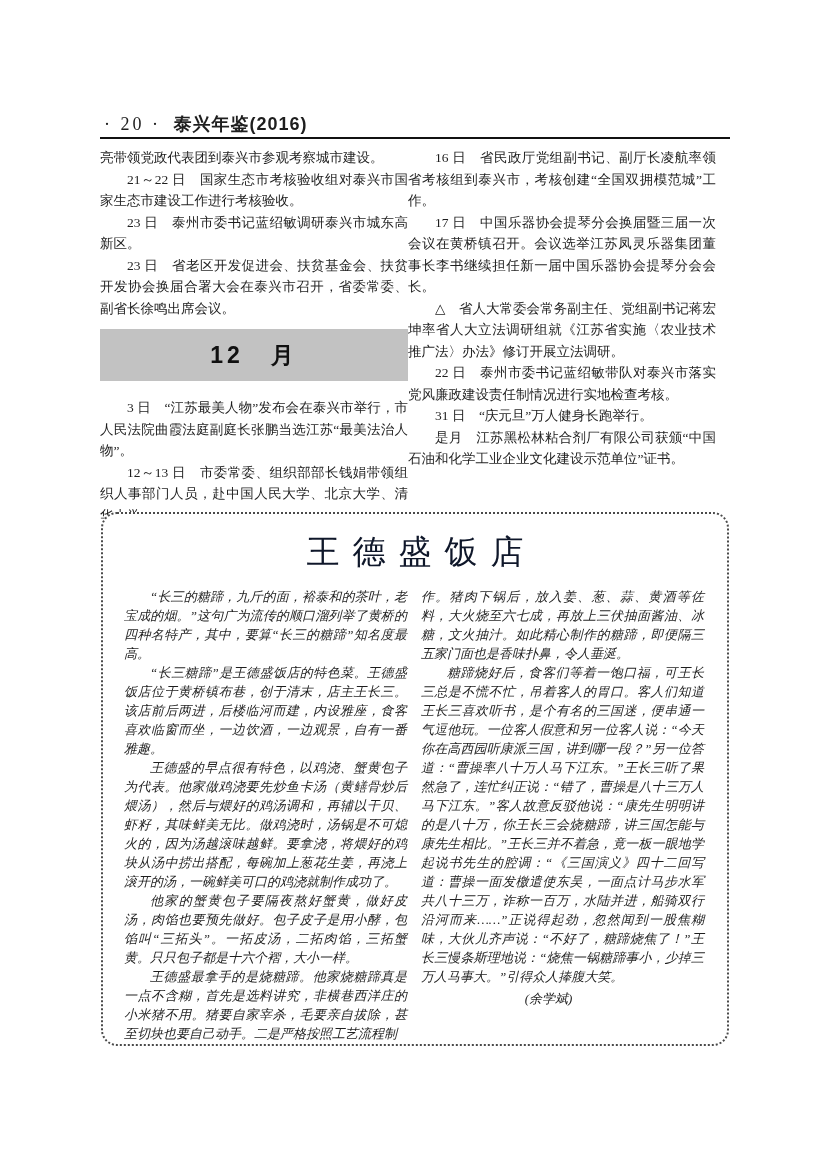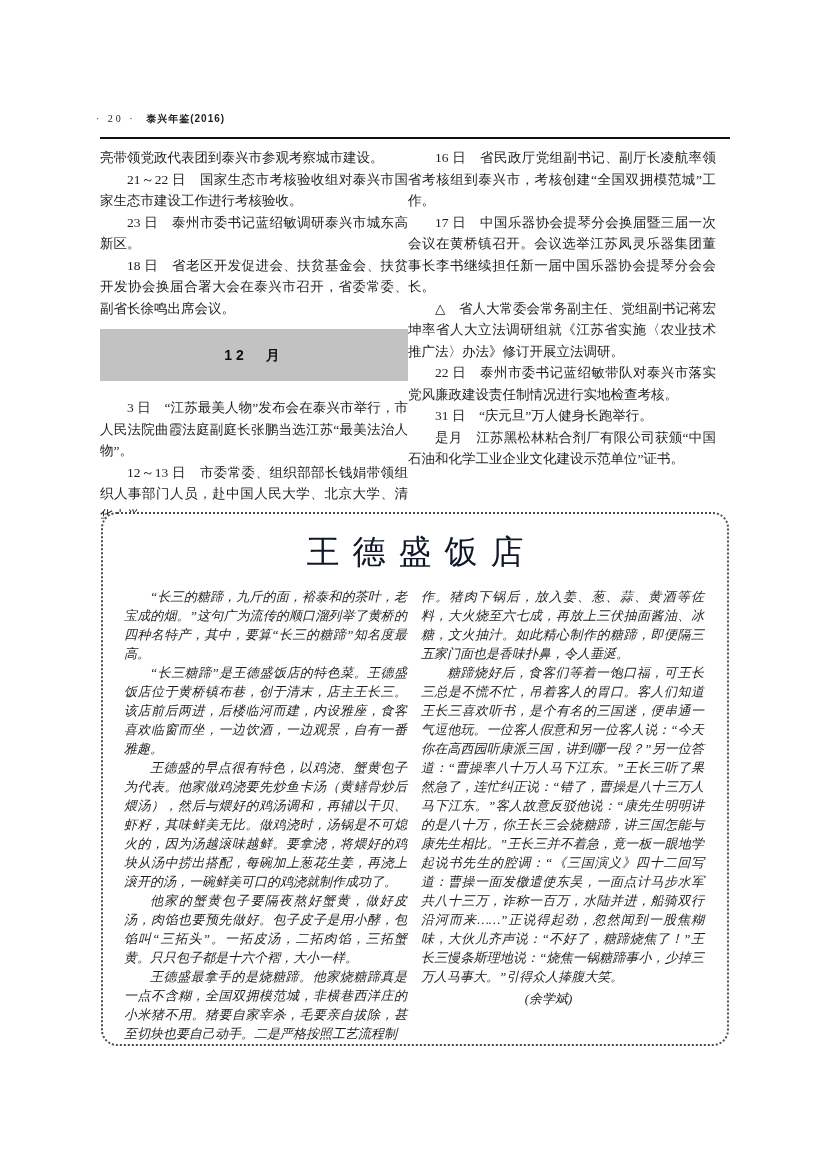--- a/index.html
+++ b/index.html
@@ -15,22 +15,22 @@
     background:#e9e9e7;
     font-family:"Liberation Serif","DejaVu Serif",serif;
   }
   .page{
     position:relative;width:826px;height:1169px;
     background:var(--page-bg);
     color:var(--text);
     overflow:hidden;
   }
   .header{
-    position:absolute;left:96px;top:112px;
-    font-size:10px;white-space:nowrap;
+    position:absolute;left:104px;top:112px;
+    font-size:18px;white-space:nowrap;
   }
   .page-label{letter-spacing:3px;}
   .book-title{
     font-family:"Liberation Sans","DejaVu Sans",sans-serif;
     font-weight:bold;margin-left:8px;letter-spacing:1px;
   }
   .header-rule{
     position:absolute;left:100px;top:137px;width:630px;height:0;
     border-top:2.5px solid var(--rule);
   }
@@ -43,21 +43,21 @@
     font-size:13.5px;line-height:21.5px;
     text-align:justify;
   }
   .para{margin:0;}
   .para.indent{text-indent:2em;}
   .month-box{
     background:var(--month-box-bg);
     height:52px;line-height:52px;
     text-align:center;
     font-family:"Liberation Sans","DejaVu Sans",sans-serif;
-    font-weight:bold;font-size:14px;letter-spacing:4px;
+    font-weight:bold;font-size:23px;letter-spacing:4px;
     color:#101010;
     margin:10px 0 16px 0;
   }
   .story-box{
     position:absolute;left:101px;top:512px;width:628px;height:534px;
     box-sizing:border-box;
     background:var(--page-bg);
     border:2.5px dotted var(--box-border);
     border-radius:16px;
     padding:12px 21px 10px 21px;
@@ -92,21 +92,21 @@
     <span class="book-title">泰兴年鉴(2016)</span>
   </div>
 
   <div class="header-rule"></div>
 
   <div class="chronicle">
     <div class="col">
         <p class="para">亮带领党政代表团到泰兴市参观考察城市建设。</p>
         <p class="para indent">21～22 日　国家生态市考核验收组对泰兴市国家生态市建设工作进行考核验收。</p>
         <p class="para indent">23 日　泰州市委书记蓝绍敏调研泰兴市城东高新区。</p>
-        <p class="para indent">18 日　省老区开发促进会、扶贫基金会、扶贫开发协会换届合署大会在泰兴市召开，省委常委、副省长徐鸣出席会议。</p>
+        <p class="para indent">23 日　省老区开发促进会、扶贫基金会、扶贫开发协会换届合署大会在泰兴市召开，省委常委、副省长徐鸣出席会议。</p>
         <div class="month-box">12　月</div>
         <p class="para indent">3 日　“江苏最美人物”发布会在泰兴市举行，市人民法院曲霞法庭副庭长张鹏当选江苏“最美法治人物”。</p>
         <p class="para indent">12～13 日　市委常委、组织部部长钱娟带领组织人事部门人员，赴中国人民大学、北京大学、清华大学</p>
       </div>
     <div class="col">
         <p class="para indent">16 日　省民政厅党组副书记、副厅长凌航率领省考核组到泰兴市，考核创建“全国双拥模范城”工作。</p>
         <p class="para indent">17 日　中国乐器协会提琴分会换届暨三届一次会议在黄桥镇召开。会议选举江苏凤灵乐器集团董事长李书继续担任新一届中国乐器协会提琴分会会长。</p>
         <p class="para indent">△　省人大常委会常务副主任、党组副书记蒋宏坤率省人大立法调研组就《江苏省实施〈农业技术推广法〉办法》修订开展立法调研。</p>
         <p class="para indent">22 日　泰州市委书记蓝绍敏带队对泰兴市落实党风廉政建设责任制情况进行实地检查考核。</p>
         <p class="para indent">31 日　“庆元旦”万人健身长跑举行。</p>
@@ -115,21 +115,21 @@
   </div>
 
   <div class="story-box">
     <div class="story-title">王德盛饭店</div>
     <div class="story-cols">
       <div class="scol">
           <p class="para indent">“长三的糖蹄，九斤的面，裕泰和的茶叶，老宝成的烟。”这句广为流传的顺口溜列举了黄桥的四种名特产，其中，要算“长三的糖蹄”知名度最高。</p>
           <p class="para indent">“长三糖蹄”是王德盛饭店的特色菜。王德盛饭店位于黄桥镇布巷，创于清末，店主王长三。该店前后两进，后楼临河而建，内设雅座，食客喜欢临窗而坐，一边饮酒，一边观景，自有一番雅趣。</p>
           <p class="para indent">王德盛的早点很有特色，以鸡浇、蟹黄包子为代表。他家做鸡浇要先炒鱼卡汤（黄鳝骨炒后煨汤），然后与煨好的鸡汤调和，再辅以干贝、虾籽，其味鲜美无比。做鸡浇时，汤锅是不可熄火的，因为汤越滚味越鲜。要拿浇，将煨好的鸡块从汤中捞出搭配，每碗加上葱花生姜，再浇上滚开的汤，一碗鲜美可口的鸡浇就制作成功了。</p>
           <p class="para indent">他家的蟹黄包子要隔夜熬好蟹黄，做好皮汤，肉馅也要预先做好。包子皮子是用小酵，包馅叫“三拓头”。一拓皮汤，二拓肉馅，三拓蟹黄。只只包子都是十六个褶，大小一样。</p>
-          <p class="para indent">王德盛最拿手的是烧糖蹄。他家烧糖蹄真是一点不含糊，全国双拥模范城，非横巷西洋庄的小米猪不用。猪要自家宰杀，毛要亲自拔除，甚至切块也要自己动手。二是严格按照工艺流程制</p>
+          <p class="para indent">王德盛最拿手的是烧糖蹄。他家烧糖蹄真是一点不含糊，首先是选料讲究，非横巷西洋庄的小米猪不用。猪要自家宰杀，毛要亲自拔除，甚至切块也要自己动手。二是严格按照工艺流程制</p>
         </div>
       <div class="scol">
           <p class="para">作。猪肉下锅后，放入姜、葱、蒜、黄酒等佐料，大火烧至六七成，再放上三伏抽面酱油、冰糖，文火抽汁。如此精心制作的糖蹄，即便隔三五家门面也是香味扑鼻，令人垂涎。</p>
           <p class="para indent">糖蹄烧好后，食客们等着一饱口福，可王长三总是不慌不忙，吊着客人的胃口。客人们知道王长三喜欢听书，是个有名的三国迷，便串通一气逗他玩。一位客人假意和另一位客人说：“今天你在高西园听康派三国，讲到哪一段？”另一位答道：“曹操率八十万人马下江东。”王长三听了果然急了，连忙纠正说：“错了，曹操是八十三万人马下江东。”客人故意反驳他说：“康先生明明讲的是八十万，你王长三会烧糖蹄，讲三国怎能与康先生相比。”王长三并不着急，竟一板一眼地学起说书先生的腔调：“《三国演义》四十二回写道：曹操一面发檄遣使东吴，一面点计马步水军共八十三万，诈称一百万，水陆并进，船骑双行沿河而来……”正说得起劲，忽然闻到一股焦糊味，大伙儿齐声说：“不好了，糖蹄烧焦了！”王长三慢条斯理地说：“烧焦一锅糖蹄事小，少掉三万人马事大。”引得众人捧腹大笑。</p>
           <p class="para attribution">(余学斌)</p>
         </div>
     </div>
   </div>
 
 </div>

